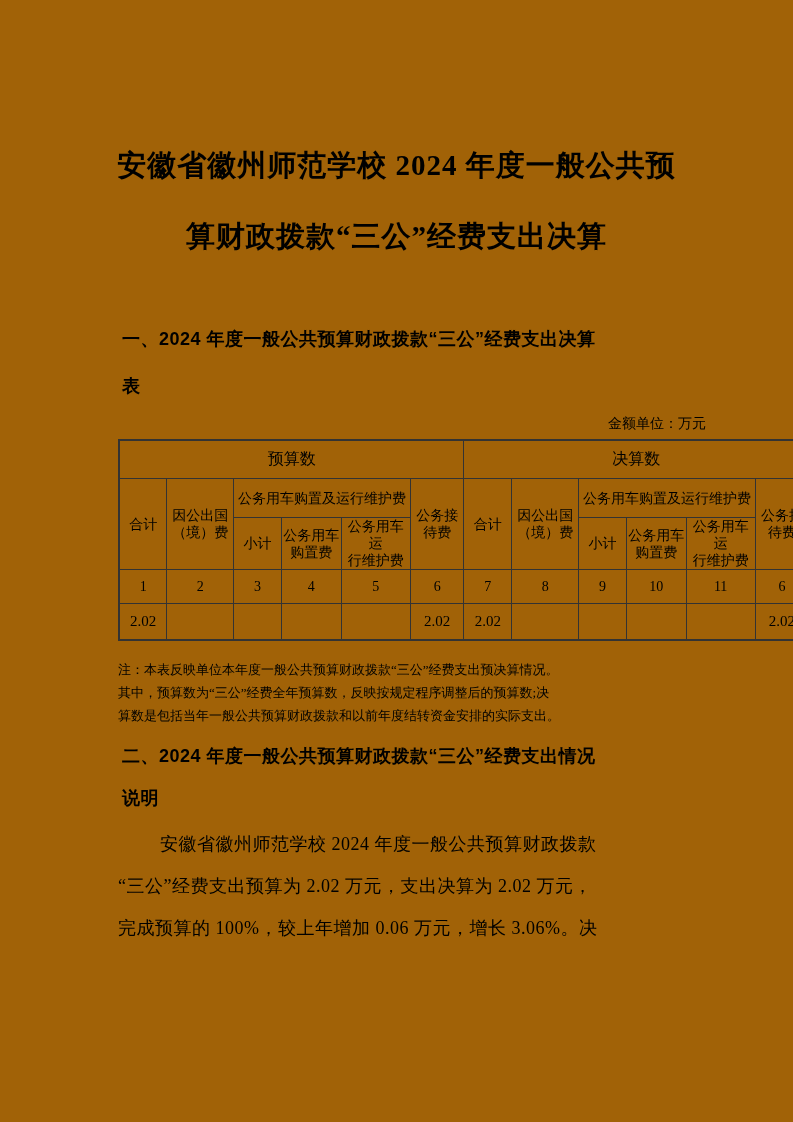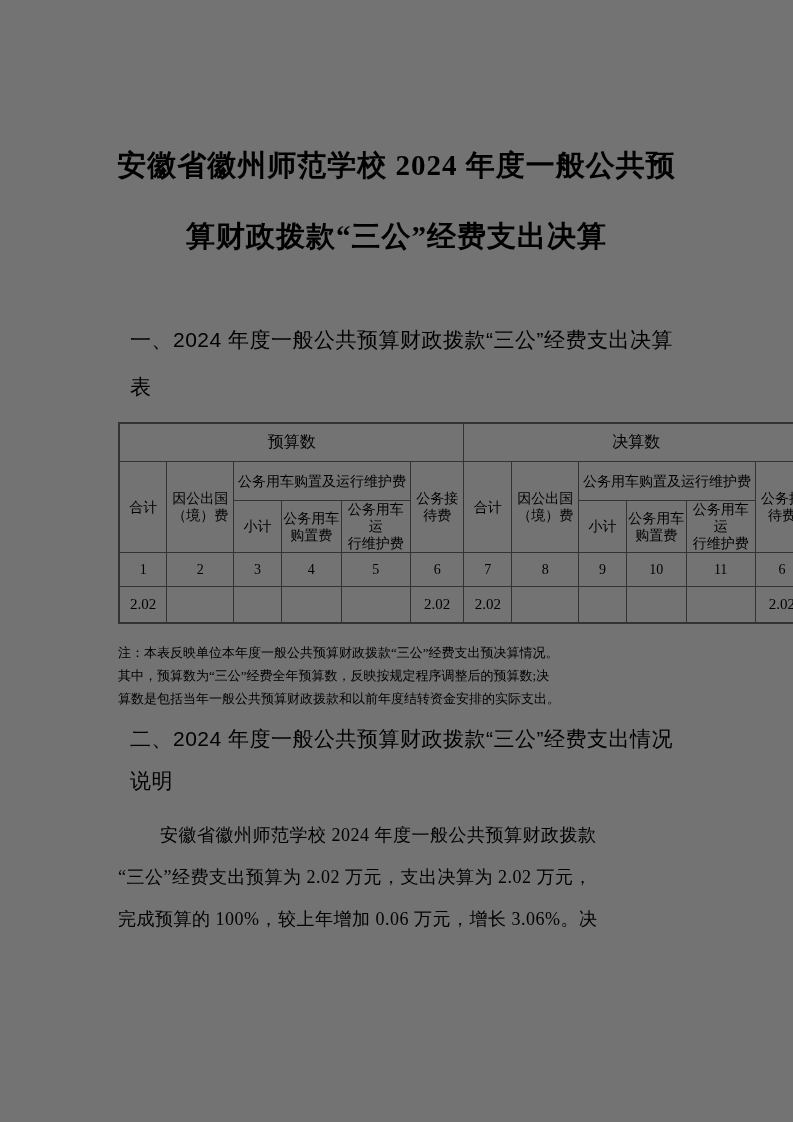--- a/index.html
+++ b/index.html
@@ -1,20 +1,20 @@
 <!DOCTYPE html>
 <html><head>
 <meta charset="utf-8">
 <style>
   html, body { margin: 0; padding: 0; background: #ffffff; }
   .page {
     position: relative;
     width: 793px;
     height: 1122px;
-    background: #737373;
+    background: #a16207;
     color: #000000;
     overflow: hidden;
     font-family: "Liberation Serif", "DejaVu Serif", serif;
   }
   .lines { white-space: pre-line; }
 
   .title {
     margin: 130px 0 0 0;
     text-align: center;
     font-family: "Liberation Serif", "DejaVu Serif", serif;
@@ -23,24 +23,24 @@
     line-height: 71px;
     letter-spacing: 1px;
   }
 
   .content {
     margin-left: 118px;
     width: 588px;
   }
 
   .heading {
-    margin: 12px;
+    margin: 4px;
     font-family: "Liberation Sans", "DejaVu Sans", sans-serif;
-    font-weight: normal;
-    font-size: 21px;
+    font-weight: bold;
+    font-size: 18px;
     letter-spacing: 0.5px;
   }
   .heading--s1 { margin-top: 44px; line-height: 47px; }
   .heading--s2 { margin-top: 8px;  line-height: 42px; }
 
   .unit-label {
     font-size: 14px;
     line-height: 20px;
     text-align: right;
   }
@@ -98,20 +98,21 @@
 <div class="page">
 
   <h1 class="title lines">安徽省徽州师范学校 2024 年度一般公共预
 算财政拨款“三公”经费支出决算</h1>
 
   <div class="content">
 
     <h2 class="heading heading--s1 lines">一、2024 年度一般公共预算财政拨款“三公”经费支出决算
 表</h2>
 
+    <div class="unit-label">金额单位：万元</div>
 
     <table class="sangong">
       <colgroup>
         <col style="width:40px">
           <col style="width:56px">
           <col style="width:40px">
         <col style="width:50px">
           <col style="width:58px">
           <col style="width:45px">
         <col style="width:40px">

